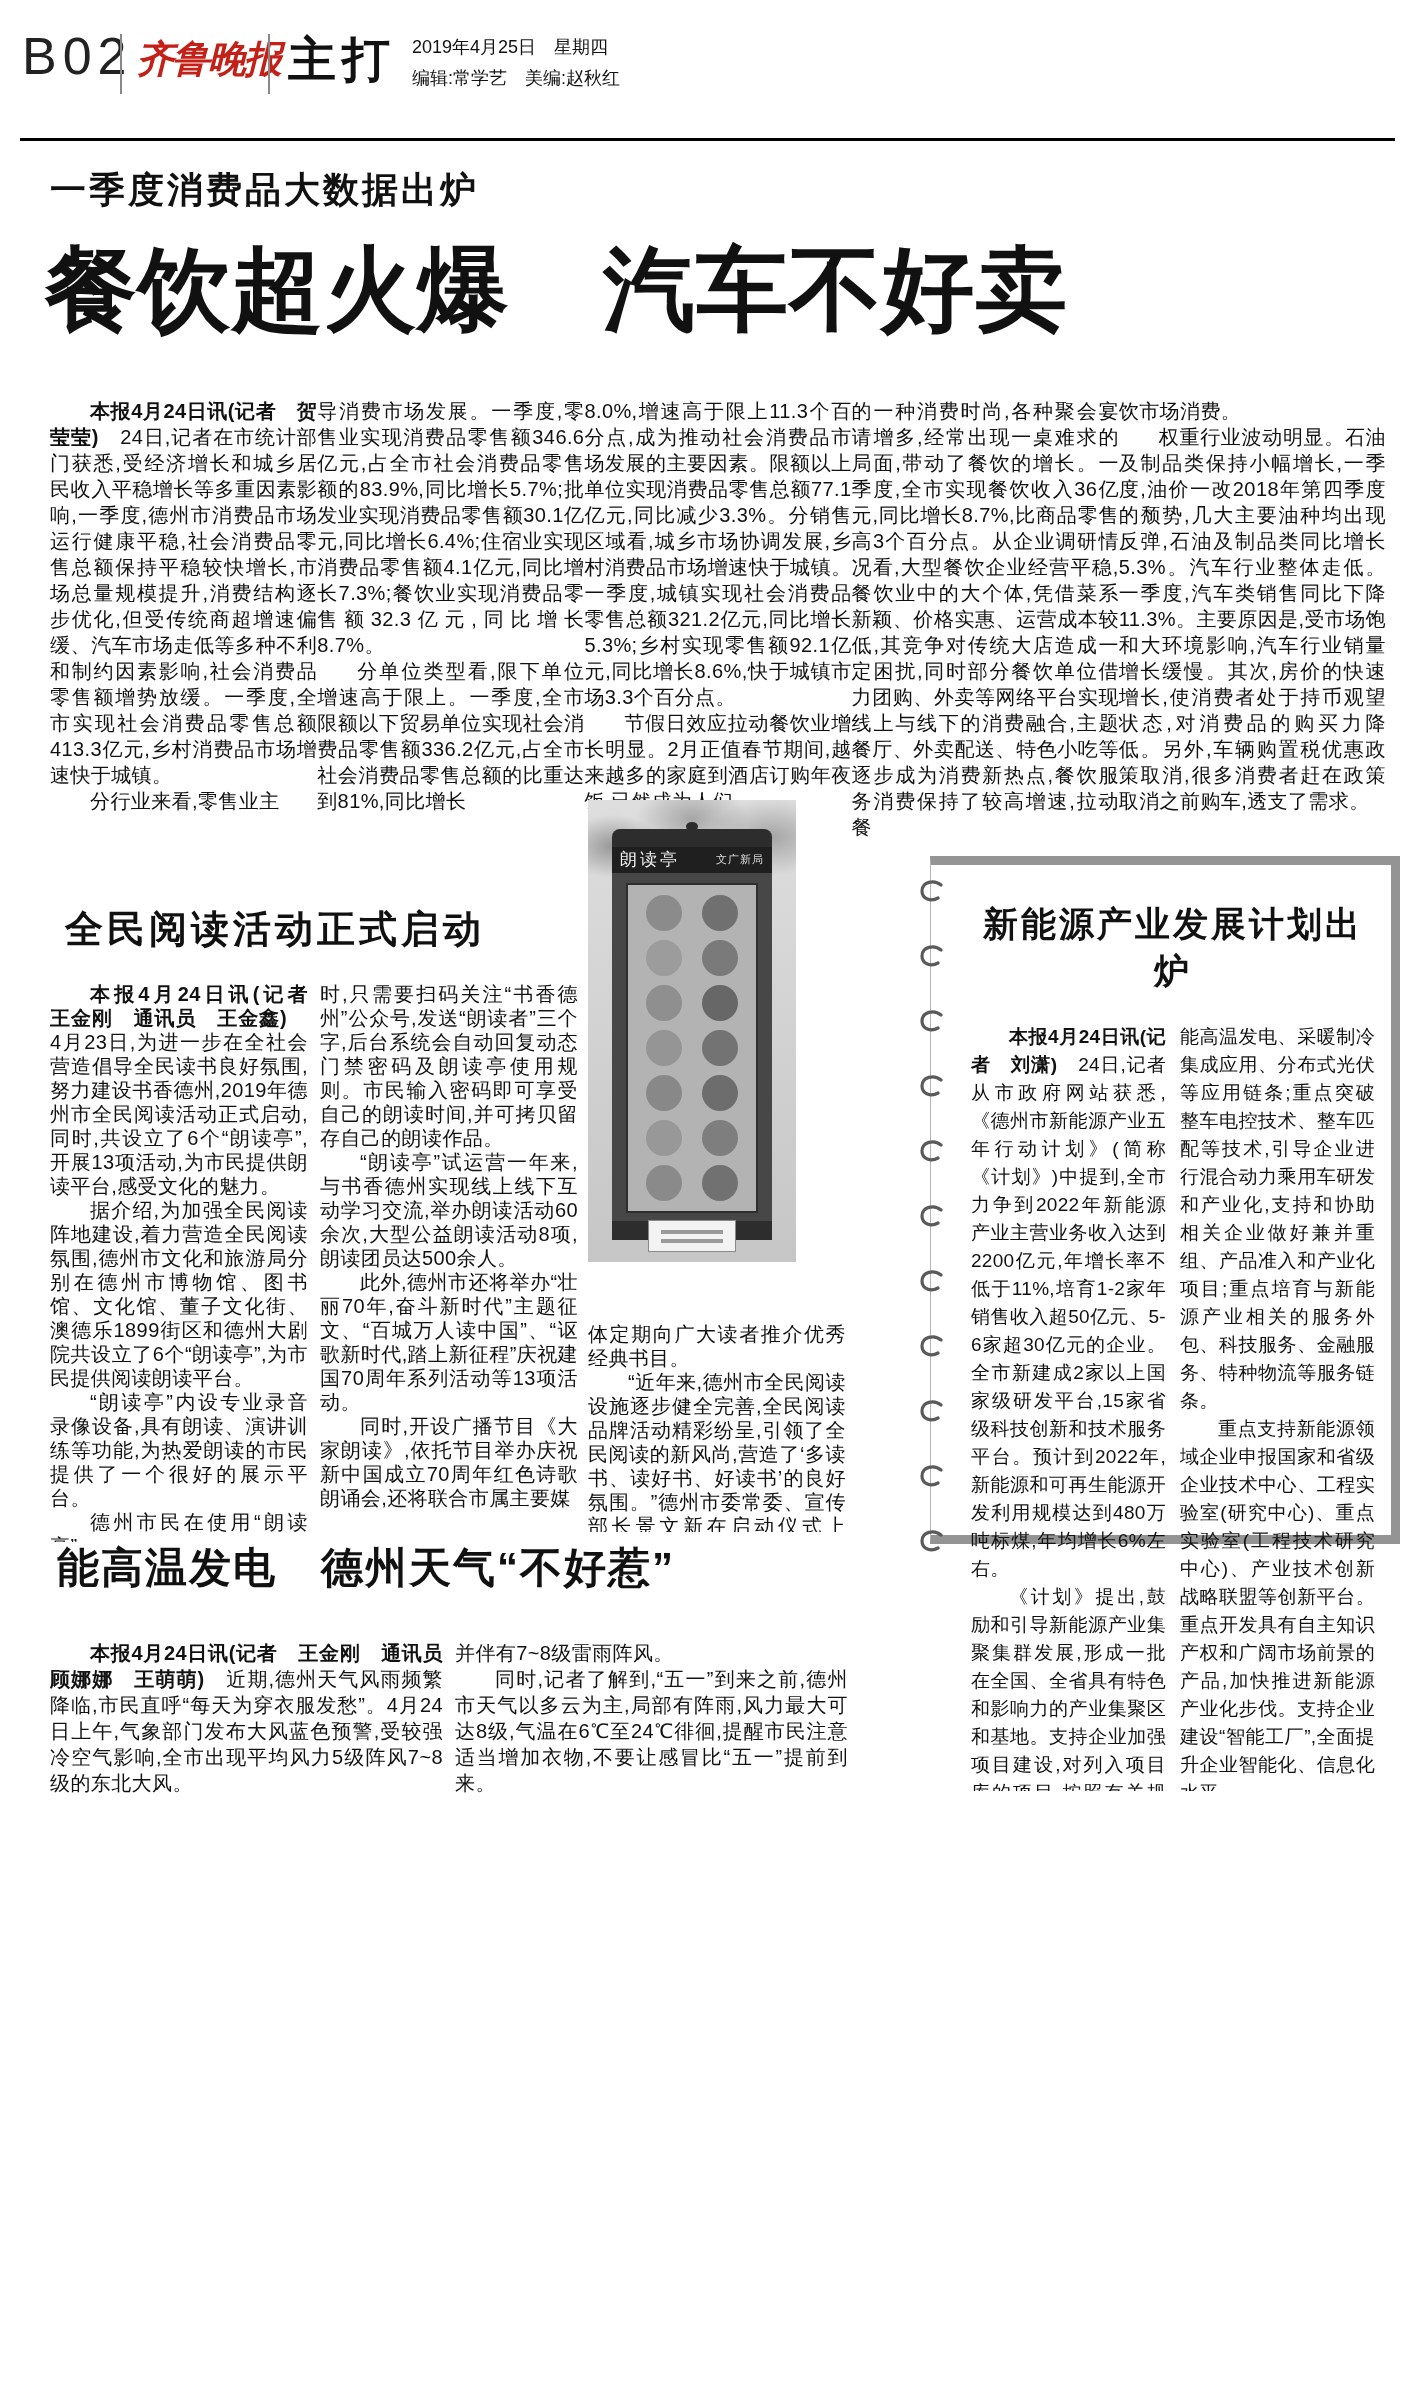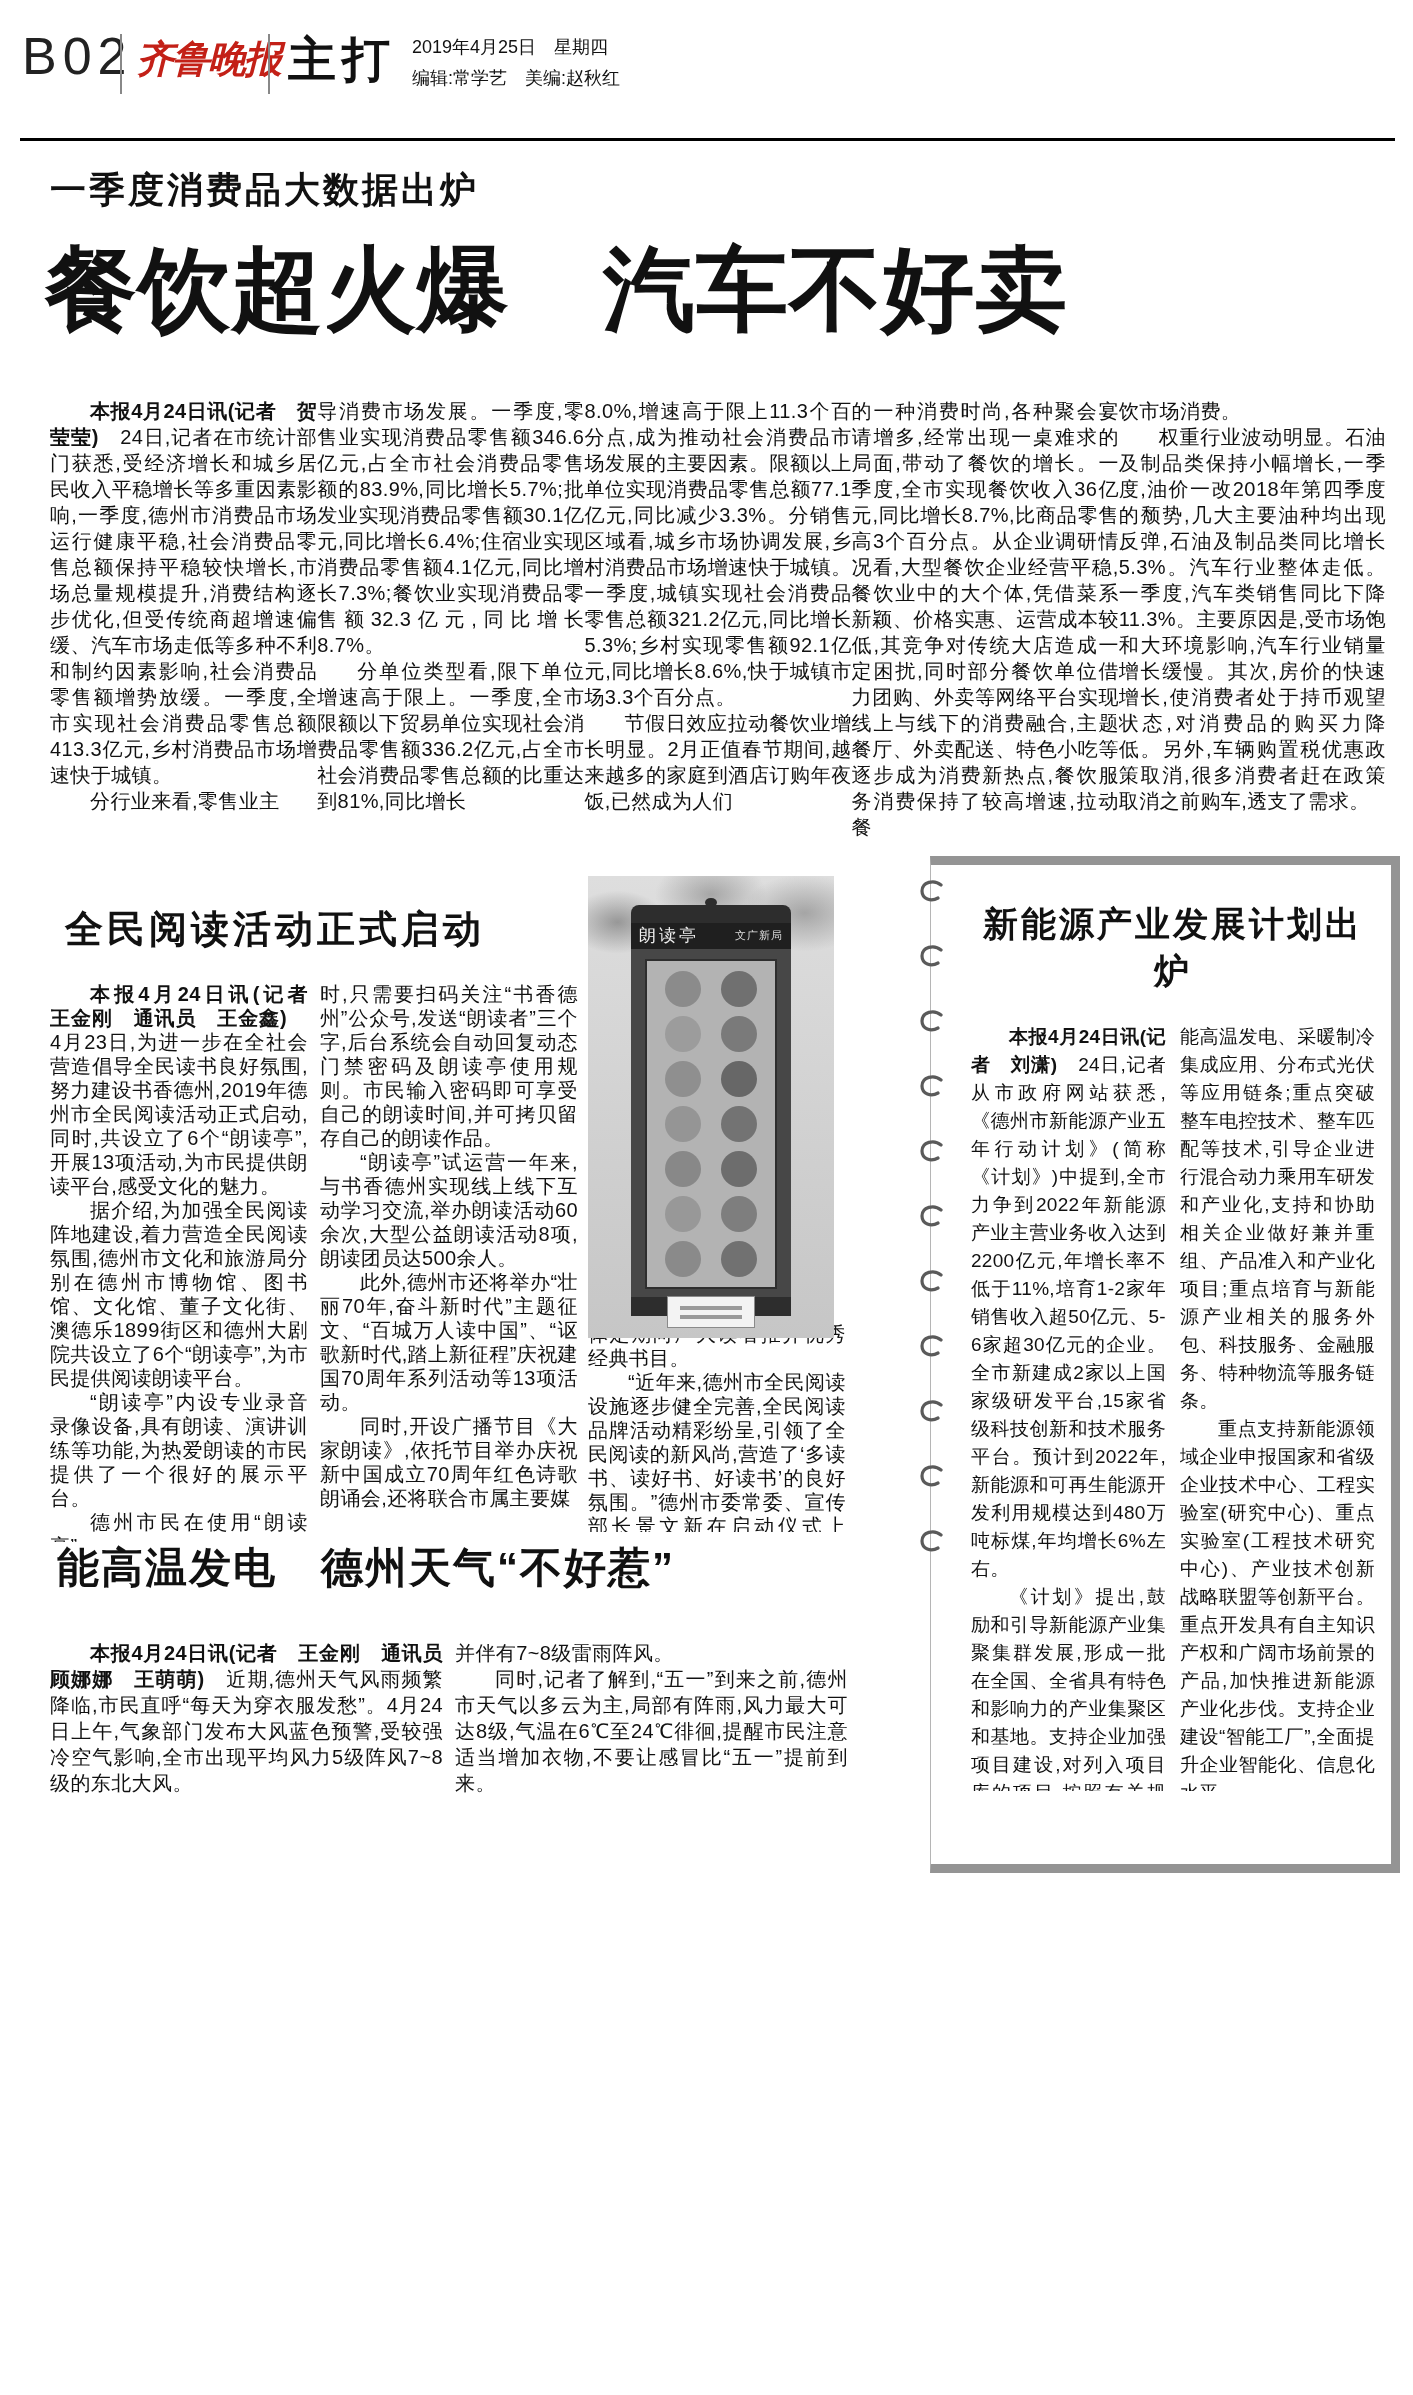--- a/index.html
+++ b/index.html
@@ -25,21 +25,21 @@
   p.ind{text-indent:2em;}
 
   
   .a2title{position:absolute;left:57px;top:896px;font-size:38px;font-weight:bold;letter-spacing:4px;}
   .a2col{position:absolute;width:258px;overflow:hidden;font-size:20px;line-height:24px;letter-spacing:.4px;}
   .a2c0{left:50px;top:982px;height:560px;}
   .a2c1{left:320px;top:982px;height:560px;}
   .a2c2{left:588px;top:1322px;height:210px;}
 
   
-  .photo{position:absolute;left:588px;top:876px;width:246px;height:462px;overflow:hidden;
+  .photo{position:absolute;left:588px;top:800px;width:208px;height:462px;overflow:hidden;
          background:
            radial-gradient(70px 45px at 12% 10%, rgba(95,95,95,.55), transparent 70%),
            radial-gradient(90px 55px at 88% 8%, rgba(110,110,110,.5), transparent 70%),
            radial-gradient(80px 50px at 50% 4%, rgba(100,100,100,.45), transparent 70%),
            linear-gradient(#dedede,#c6c6c6);}
   .booth{position:absolute;left:50%;top:22px;transform:translateX(-50%);width:160px;height:418px;
          display:flex;flex-direction:column;}
   .finial{width:12px;height:12px;border-radius:50%;background:#2d2d2d;margin:0 auto;}
   .roof{height:22px;background:#2d2d2d;border-radius:8px 8px 0 0;margin-top:-2px;}
   .band{height:34px;background:#1f1f1f;color:#f0f0f0;display:flex;align-items:center;
@@ -50,21 +50,21 @@
   .glass{flex:1;background:#b3b3b3;border:2px solid #2e2e2e;padding:10px 12px;
          display:grid;grid-template-columns:1fr 1fr;gap:9px;align-content:space-between;justify-items:center;}
   .dot{width:36px;height:36px;border-radius:50%;}
   .plinth{height:24px;background:#2d2d2d;}
   .plaque{position:absolute;left:50%;bottom:10px;transform:translateX(-50%);width:86px;height:30px;
           background:#f3f3f3;border:1px solid #8a8a8a;display:flex;flex-direction:column;
           justify-content:center;gap:5px;align-items:center;}
   .plaque .bar{width:62px;height:4px;background:#9a9a9a;}
 
   
-  .box{position:absolute;left:930px;top:856px;width:470px;height:1017px;box-sizing:border-box;
+  .box{position:absolute;left:930px;top:856px;width:470px;height:688px;box-sizing:border-box;
        background:#fff;border-top:9px solid #949494;border-right:9px solid #949494;
        border-bottom:9px solid #949494;border-left:1px solid #b5b5b5;}
   .rings{position:absolute;left:-13px;top:14px;display:flex;flex-direction:column;gap:41px;}
   .rings svg{display:block;}
   .boxtitle{margin:36px 10px 0 34px;text-align:center;font-size:35px;font-weight:bold;letter-spacing:3px;}
   .boxcols{display:flex;gap:14px;margin:28px 16px 0 40px;}
   .bcol{flex:1 1 0;height:768px;overflow:hidden;font-size:19px;line-height:28px;letter-spacing:.3px;}
 
   
   .a4title{position:absolute;left:57px;top:1540px;font-size:42px;font-weight:bold;letter-spacing:2px;white-space:nowrap;}

